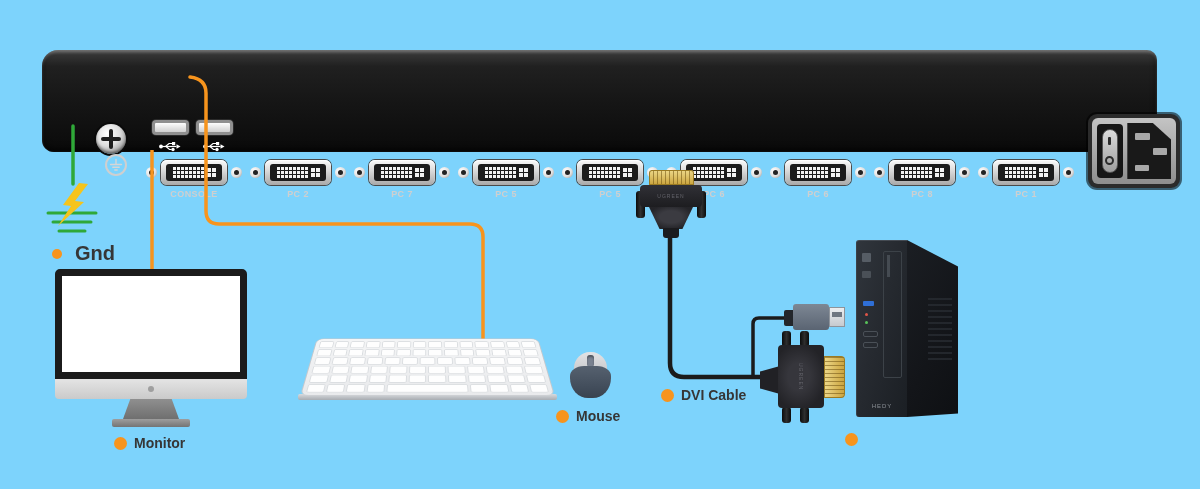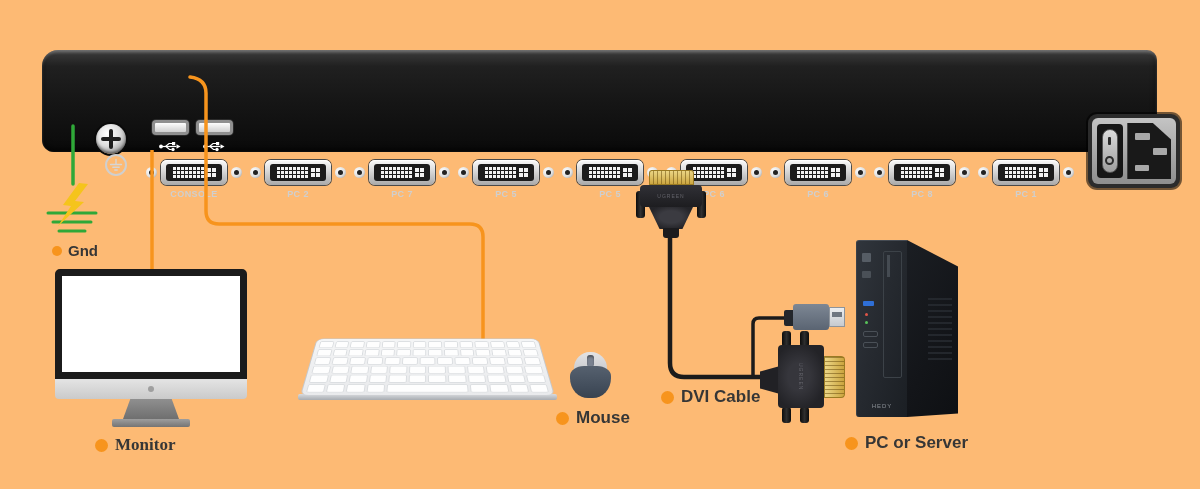--- a/index.html
+++ b/index.html
@@ -1,16 +1,16 @@
 <!DOCTYPE html>
 <html><head>
 <meta charset="utf-8">
 <style>
   html,body{margin:0;padding:0;background:#fff;}
-  .canvas{position:relative;width:1200px;height:489px;background:#fdba74;overflow:hidden;
+  .canvas{position:relative;width:1200px;height:489px;background:#7dd3fc;overflow:hidden;
           font-family:"Liberation Sans",sans-serif;}
 
   
   .panel{position:absolute;left:42px;top:50px;width:1115px;height:102px;
          border-radius:16px 10px 16px 12px;
          background:linear-gradient(180deg,#565656 0%,#343434 5%,#202020 16%,#161616 50%,#0a0a0a 100%);
          box-shadow:inset 0 2px 3px rgba(255,255,255,.22), inset 0 -3px 6px rgba(0,0,0,.7), inset 0 -1px 1px rgba(255,255,255,.06);}
 
   .gnd-screw{position:absolute;left:54px;top:74px;width:30px;height:30px;border-radius:50%;
              background:radial-gradient(circle at 38% 32%,#ffffff,#dedede 45%,#969696 82%,#5e5e5e);
@@ -154,26 +154,26 @@
   .pc-bay{position:absolute;left:26px;top:10px;width:17px;height:125px;border:1px solid #3c4248;border-radius:2px;}
   .pc-bay::before{content:"";position:absolute;left:3px;top:3px;width:3px;height:22px;background:#454b52;}
   .pc-usb-blue{position:absolute;left:6px;top:60px;width:11px;height:5px;background:#2f6fd6;border-radius:1px;}
   .pc-led-red{position:absolute;left:8px;top:72px;width:3px;height:3px;border-radius:50%;background:#e05548;}
   .pc-led-green{position:absolute;left:8px;top:80px;width:3px;height:3px;border-radius:50%;background:#58c25a;}
   .pc-slot1{position:absolute;left:6px;top:90px;width:13px;height:4px;border:1px solid #4a5057;border-radius:2px;}
   .pc-slot2{position:absolute;left:6px;top:101px;width:13px;height:4px;border:1px solid #4a5057;border-radius:2px;}
   .pc-brand{position:absolute;bottom:8px;left:0;right:0;text-align:center;font-size:6px;color:#8a8f95;letter-spacing:1px;}
 
   
-  .callout{position:absolute;display:flex;align-items:center;gap:7px;color:#363636;font-weight:bold;font-size:17px;}
+  .callout{position:absolute;display:flex;align-items:center;gap:7px;color:#363636;font-weight:bold;font-size:14px;}
   .bullet{width:13px;height:13px;border-radius:50%;background:#F7941D;flex:0 0 auto;}
-  .callout.small{font-size:15px;gap:6px;}
+  .callout.small{font-size:20px;gap:13px;}
   .callout.small .bullet{width:10px;height:10px;}
   .c-gnd{left:52px;top:242px;}
-  .c-monitor{left:95px;top:435px;font-family:Liberation Serif, serif;}
+  .c-monitor{left:114px;top:435px;}
   .c-keyboard{left:376px;top:410px;}
   .c-mouse{left:556px;top:408px;}
   .c-dvi{left:661px;top:387px;}
   .c-pc{left:845px;top:433px;}
 </style>
 </head>
 <body>
 
 <div class="canvas">
 
@@ -802,16 +802,15 @@
   <div class="callout c-mouse">
     <span class="bullet"></span>
     <span>Mouse</span>
   </div>
   <div class="callout c-dvi">
     <span class="bullet"></span>
     <span>DVI Cable</span>
   </div>
   <div class="callout c-pc">
     <span class="bullet"></span>
-    <span>PC or Server</span>
   </div>
 
 </div>
 
 </body></html>

